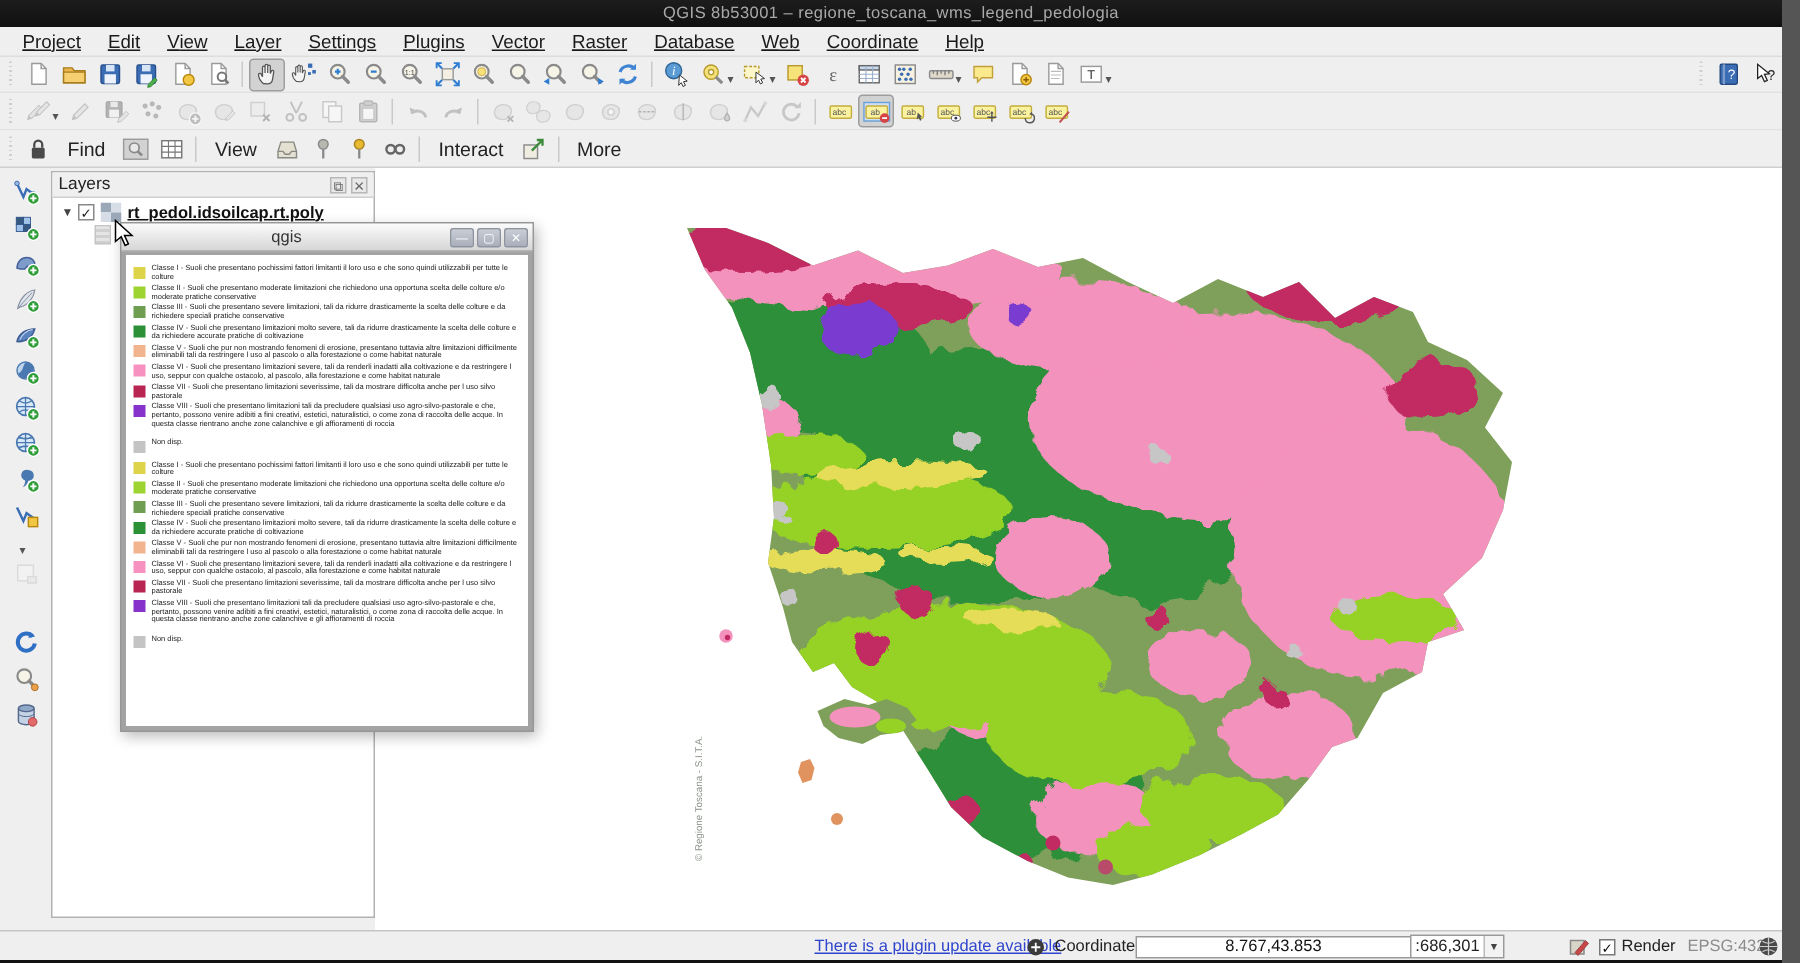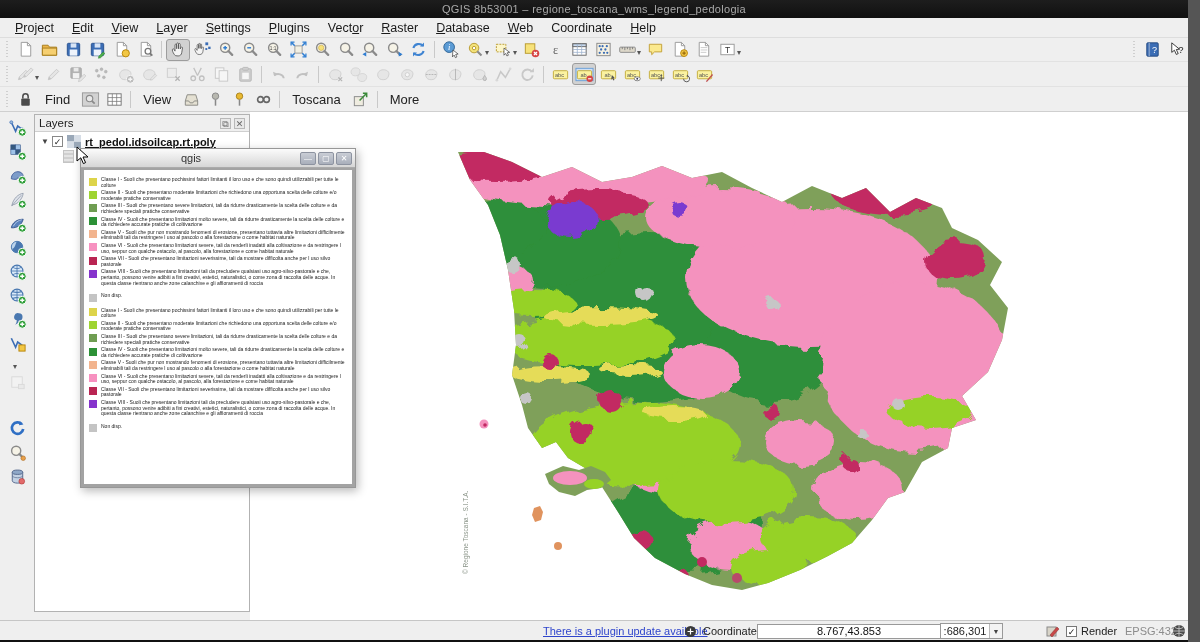--- a/index.html
+++ b/index.html
@@ -6,21 +6,21 @@
   *{box-sizing:border-box;}
   #app{position:relative;width:1188px;height:642px;background:#efefef;
        font-family:"Liberation Sans","DejaVu Sans",sans-serif;overflow:hidden;
        -webkit-font-smoothing:antialiased;}
   
   .titlebar{height:18px;background:linear-gradient(#1d1d1d,#101010);display:flex;
             align-items:center;justify-content:center;}
   .titlebar span{font-size:11px;color:#a9a9a9;letter-spacing:.3px;}
   .menubar{height:20px;background:#efefef;border-bottom:1px solid #ddd;
            display:flex;align-items:center;padding-left:6px;}
-  .menu-item{font-size:12.5px;color:#1a1a1a;padding:2px 9px;cursor:default;}
+  .menu-item{font-size:12.5px;color:#1a1a1a;padding:2px 9px;cursor:default;text-decoration:underline;}
   .menu-item u{text-decoration:underline;}
   .toolbar{display:flex;align-items:center;background:#efefef;padding-left:2px;}
   #tb1{height:24px;border-bottom:1px solid #e2e2e2;}
   #tb2{height:25px;border-bottom:1px solid #e2e2e2;}
   #tb3{height:25px;border-bottom:1px solid #cfcfcf;}
   .tbtn{width:24px;height:22px;display:flex;align-items:center;justify-content:center;
         position:relative;flex:none;}
   .tbtn svg{width:19px;height:19px;}
   .tbtn.active{background:#d2d2d2;border:1px solid #9d9d9d;border-radius:3px;}
   .tbtn.disabled{filter:grayscale(1) opacity(.45);}
@@ -595,21 +595,21 @@
           <path d="M10 10v6.5" stroke="#888" stroke-width="1.6"></path>
         </svg>
       </div>
       <div class="tbtn">
         <svg viewBox="0 0 20 20">
           <circle cx="6.8" cy="10" r="3" fill="none" stroke="#666" stroke-width="1.7"></circle>
           <circle cx="13.2" cy="10" r="3" fill="none" stroke="#666" stroke-width="1.7"></circle>
         </svg>
       </div>
       <div class="tsep"></div>
-      <span class="tlabel">Toscana</span>
+      <span class="tlabel">Interact</span>
       <div class="tbtn">
         <svg viewBox="0 0 20 20">
           <rect x="3.5" y="7" width="9.5" height="9.5" fill="#efece0" stroke="#8a8a8a"></rect>
           <path d="M9 11l7-7M12.5 3.5h4v4" fill="none" stroke="#3a8a3a" stroke-width="1.6"></path>
         </svg>
       </div>
       <div class="tsep"></div>
       <span class="tlabel">More</span>
     </div>
 

